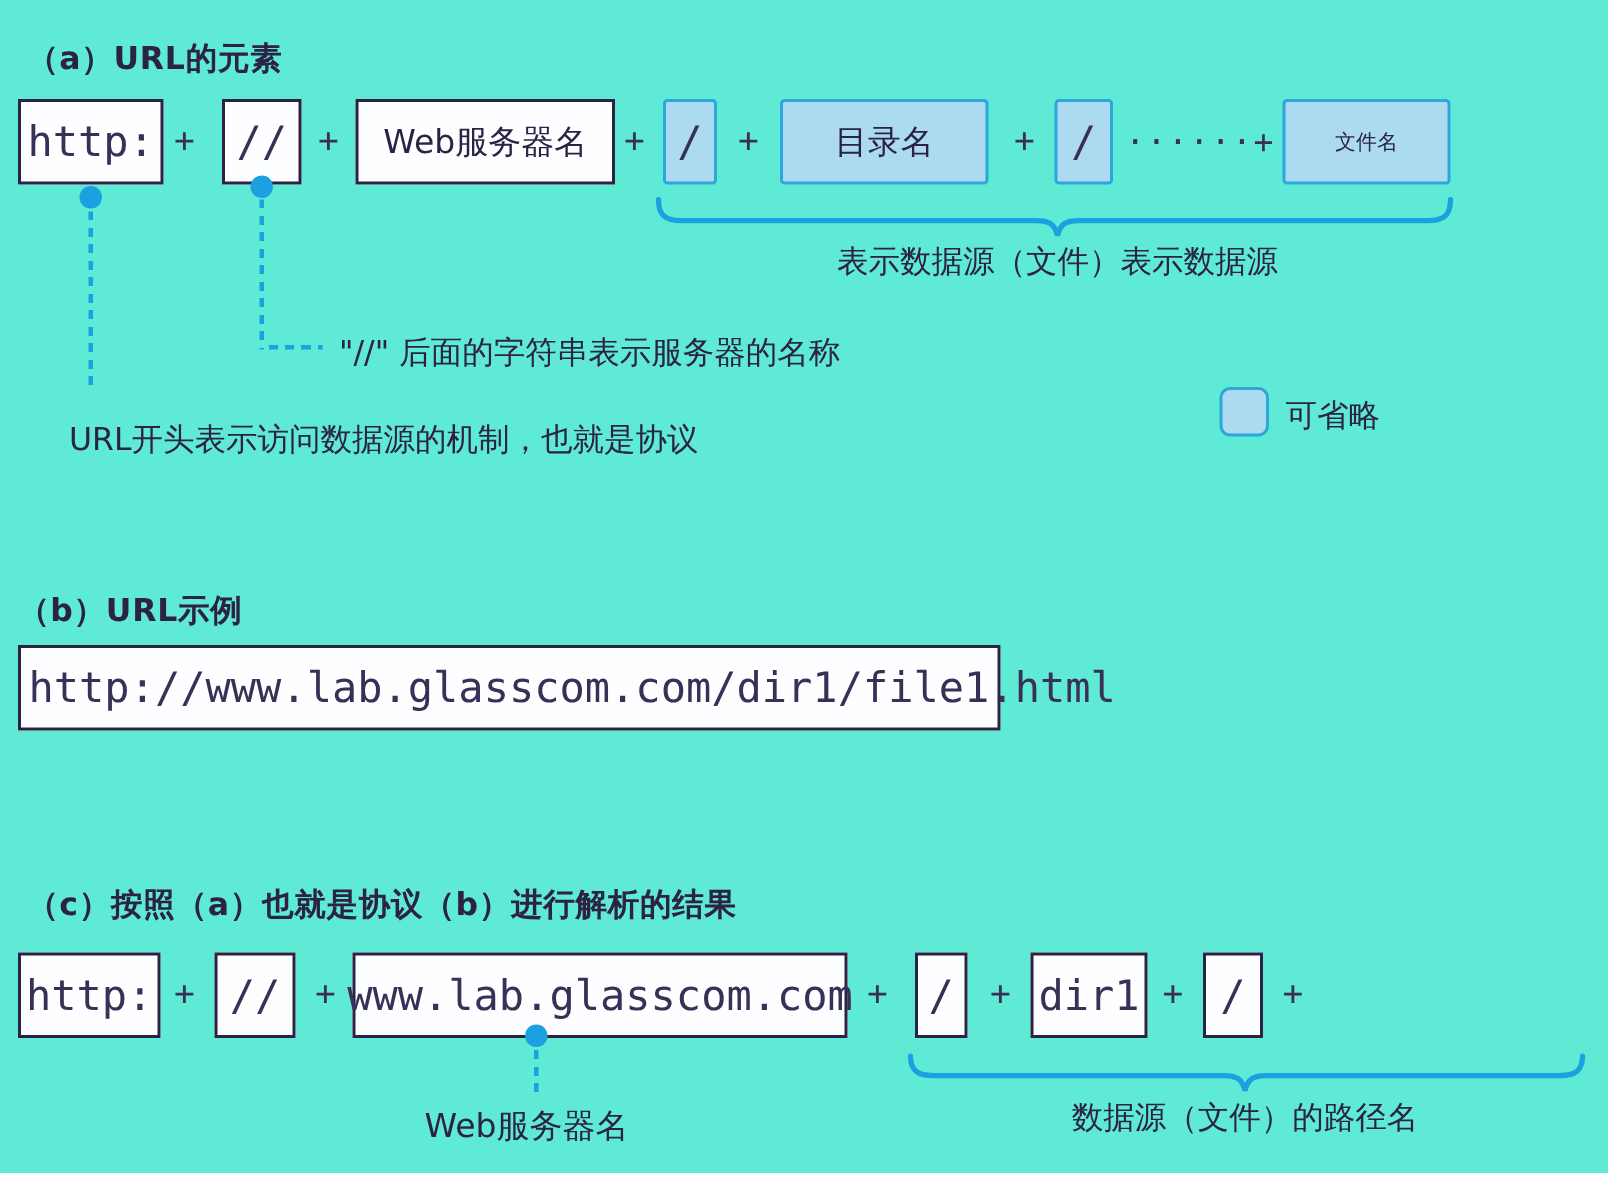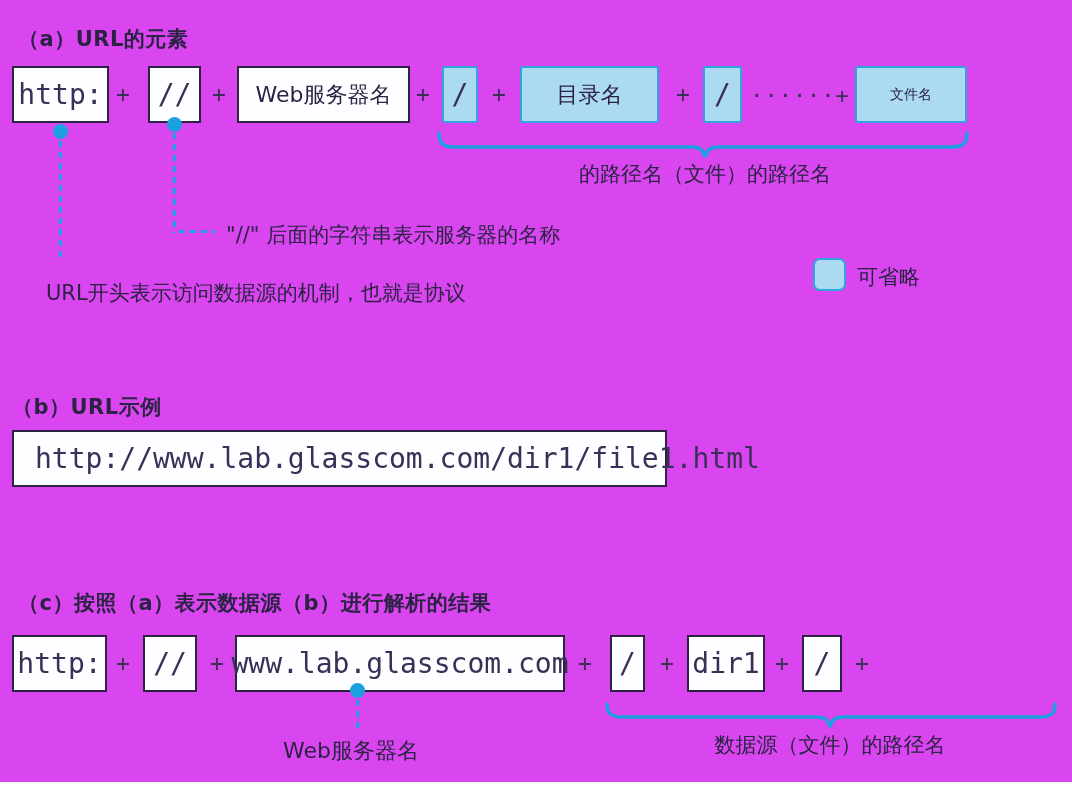--- a/index.html
+++ b/index.html
@@ -1,18 +1,18 @@
 <!DOCTYPE html>
 <html><head>
 <meta charset="utf-8">
 <style>
   html,body { margin:0; padding:0; }
   .canvas {
     position:relative; width:1072px; height:782px;
-    background:#d946ef; overflow:hidden;
+    background:#5eead4; overflow:hidden;
     font-family:"DejaVu Sans", sans-serif;
   }
   .title {
     position:absolute; font-size:21px; font-weight:bold; color:#2b2244;
     letter-spacing:0.5px; white-space:nowrap;
   }
   .box {
     position:absolute; height:57px; box-sizing:border-box;
     border:2px solid #2b2244; background:#fdfeff;
     display:flex; align-items:center; justify-content:center;
@@ -72,38 +72,38 @@
   <div class="plus" style="left:672px;top:81px">+</div>
   <div class="box blue mono" style="left:703px;top:66px;width:39px">/</div>
   <div class="dotsplus" style="left:748px;top:83px">······+</div>
   <div class="box blue" style="left:855px;top:66px;width:112px;font-size:14px;color:#2b2244">文件名</div>
 
   <div class="brace" style="left:437px;top:131px">
     <svg width="532" height="29" viewBox="0 0 532 29">
       <path d="M2,2 C2,13 7,16 17,16 L254,16 C262,16 266,18 268,26 C270,18 274,16 282,16 L515,16 C525,16 530,13 530,2" fill="none" stroke="#1ba1e0" stroke-width="3.5" stroke-linecap="round"></path>
     </svg>
   </div>
-  <div class="blabel" style="left:455px;top:160px;width:500px">的路径名（文件）的路径名</div>
+  <div class="blabel" style="left:455px;top:160px;width:500px">表示数据源（文件）表示数据源</div>
 
   <div class="dot" style="left:53px;top:124px"></div>
   <div class="vdash" style="left:59px;top:141px;height:121px"></div>
   <div class="note" style="left:46px;top:279px">URL开头表示访问数据源的机制，也就是协议</div>
 
   <div class="dot" style="left:167px;top:117px"></div>
   <div class="vdash" style="left:173px;top:133px;height:100px"></div>
   <div class="hdash" style="left:179px;top:230px;width:36px"></div>
   <div class="note" style="left:226px;top:221px">"//" 后面的字符串表示服务器的名称</div>
 
   <div class="legend-swatch" style="left:813px;top:258px"></div>
   <div class="note" style="left:857px;top:263px">可省略</div>
 
   <div class="title" style="left:12px;top:393px">（b）URL示例</div>
-  <div class="box mono" style="left:12px;top:430px;width:655px;justify-content:flex-start;padding-left:21px">http://www.lab.glasscom.com/dir1/file1.html</div>
+  <div class="box mono" style="left:12px;top:430px;width:655px;justify-content:flex-start;padding-left:5px">http://www.lab.glasscom.com/dir1/file1.html</div>
 
-  <div class="title" style="left:18px;top:589px">（c）按照（a）表示数据源（b）进行解析的结果</div>
+  <div class="title" style="left:18px;top:589px">（c）按照（a）也就是协议（b）进行解析的结果</div>
 
   <div class="box mono" style="left:12px;top:635px;width:95px">http:</div>
   <div class="plus" style="left:112px;top:650px">+</div>
   <div class="box mono" style="left:143px;top:635px;width:54px">//</div>
   <div class="plus" style="left:206px;top:650px">+</div>
   <div class="box mono" style="left:235px;top:635px;width:330px">www.lab.glasscom.com</div>
   <div class="plus" style="left:574px;top:650px">+</div>
   <div class="box mono" style="left:610px;top:635px;width:35px">/</div>
   <div class="plus" style="left:656px;top:650px">+</div>
   <div class="box mono" style="left:687px;top:635px;width:78px">dir1</div>

